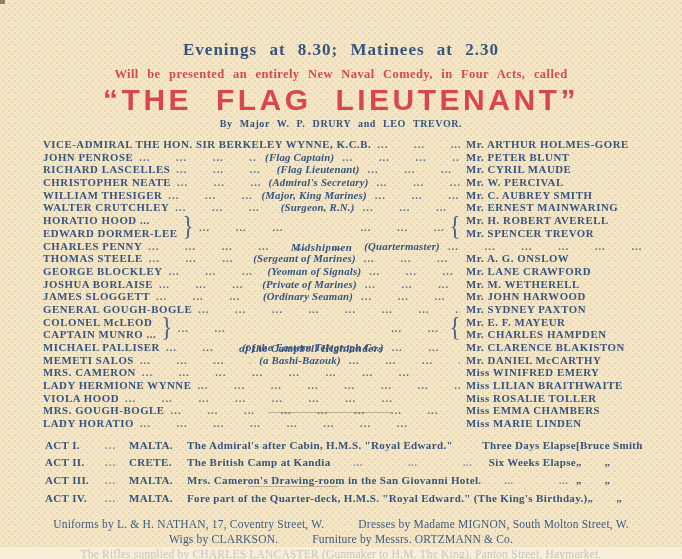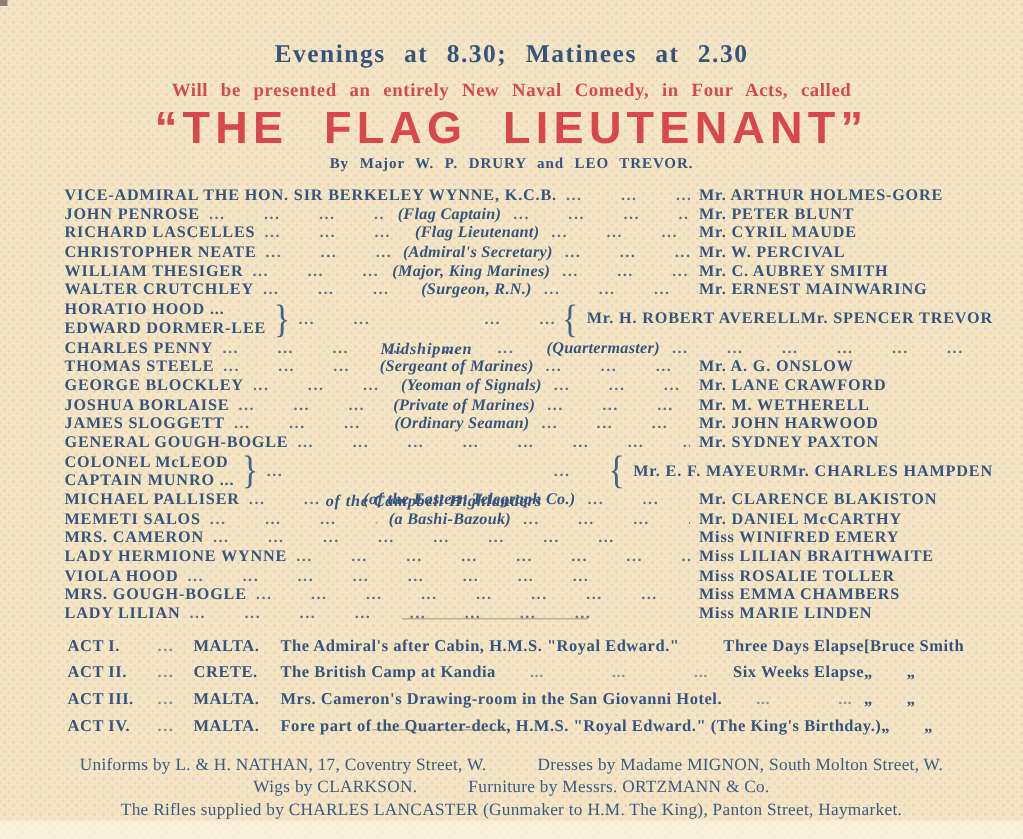--- a/index.html
+++ b/index.html
@@ -6,21 +6,21 @@
   body{width:682px;height:559px;overflow:hidden;position:relative;
        font-family:"Liberation Serif",serif;}
   .sheet{position:absolute;inset:0;
     background-color:#f3e6c7;
     background-image:
       radial-gradient(circle, rgba(224,122,96,0.16) 0.8px, rgba(0,0,0,0) 1.5px),
       radial-gradient(circle, rgba(226,178,95,0.20) 0.8px, rgba(0,0,0,0) 1.5px);
     background-size:6px 6px,6px 6px;
     background-position:0 0,3px 3px;
     color:#35547e;}
-  .times{margin-top:26px;text-align:center;font-size:17px;font-weight:bold;
+  .times{margin-top:40px;text-align:center;font-size:17px;font-weight:bold;
          letter-spacing:1px;word-spacing:7px;color:#35547e;}
   .announce{margin-top:7px;text-align:center;font-size:12.5px;font-weight:bold;
             color:#d24a4e;word-spacing:5px;letter-spacing:.4px;}
   .title{margin-top:1px;text-align:center;font-family:"Liberation Sans",sans-serif;
          font-size:30px;font-weight:bold;color:#d8474b;letter-spacing:3.5px;word-spacing:12px;}
   .byline{text-align:center;font-size:10px;font-weight:bold;letter-spacing:.6px;
           word-spacing:4px;margin-top:1px;color:#35547e;}
 
   .cast{margin:9px 20px 0 43px;}
   .cast-row{display:flex;align-items:baseline;height:12.7px;font-size:10.8px;
@@ -33,21 +33,21 @@
   .c-actor{flex:0 0 196px;}
 
   .cast-group{display:flex;align-items:center;height:25.4px;font-size:10.8px;
               font-weight:bold;letter-spacing:.55px;white-space:nowrap;}
   .g-names{flex:0 0 auto;display:flex;flex-direction:column;}
   .g-names .g-line{height:12.7px;line-height:12.7px;}
   .g-brace{flex:0 0 auto;font-size:23px;font-weight:400;padding:0 5px;
            transform:scaleY(1.15);opacity:.9;}
   .g-mid{flex:1 1 auto;display:flex;align-items:center;overflow:hidden;min-width:0;}
   .g-label{flex:0 0 auto;font-style:italic;padding:0 8px;margin-top:40px;}
-  .g-actors{flex:0 0 196px;display:flex;flex-direction:row;}
+  .g-actors{flex:0 0 196px;display:flex;flex-direction:column;}
   .g-actors .g-line{height:12.7px;line-height:12.7px;}
 
   .acts{margin:9px 18px 0 45px;}
   .act-row{display:flex;align-items:baseline;height:17.6px;font-size:11px;
            font-weight:bold;letter-spacing:.35px;white-space:nowrap;}
   .a-label{flex:0 0 60px;}
   .a-dash{flex:0 0 24px;opacity:.6;overflow:hidden;}
   .a-dash::after{content:"...";letter-spacing:1px;}
   .a-place{flex:0 0 58px;}
   .a-scene{flex:0 0 auto;}
@@ -258,21 +258,21 @@
         <span class="c-actor">Miss ROSALIE TOLLER</span>
       </div>
       <div class="cast-row">
         <span class="c-name">MRS. GOUGH-BOGLE</span>
         <span class="c-mid">
           <span class="dots"></span>
         </span>
         <span class="c-actor">Miss EMMA CHAMBERS</span>
       </div>
       <div class="cast-row">
-        <span class="c-name">LADY LILIAN</span>
+        <span class="c-name">LADY HORATIO</span>
         <span class="c-mid">
           <span class="dots"></span>
         </span>
         <span class="c-actor">Miss MARIE LINDEN</span>
       </div>
     </div>
 
   <div class="rule" id="rule-above-acts"></div>
 
   <div class="acts" id="acts">

